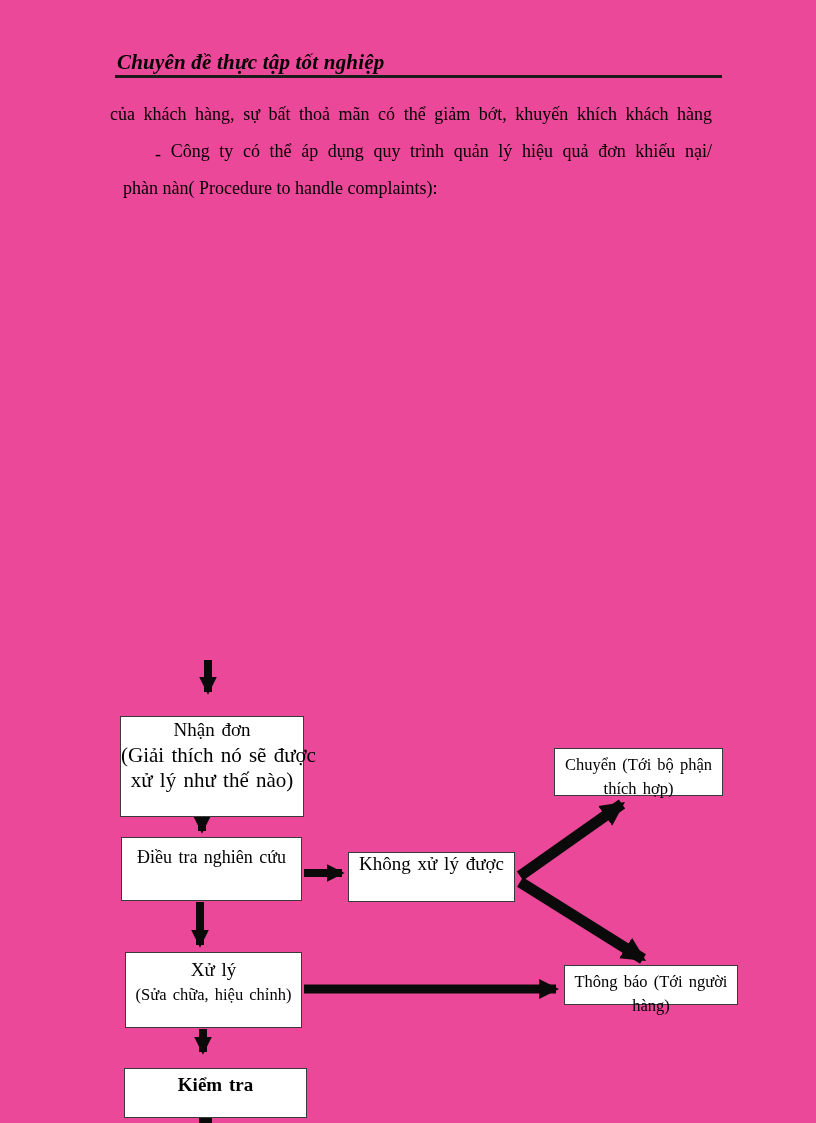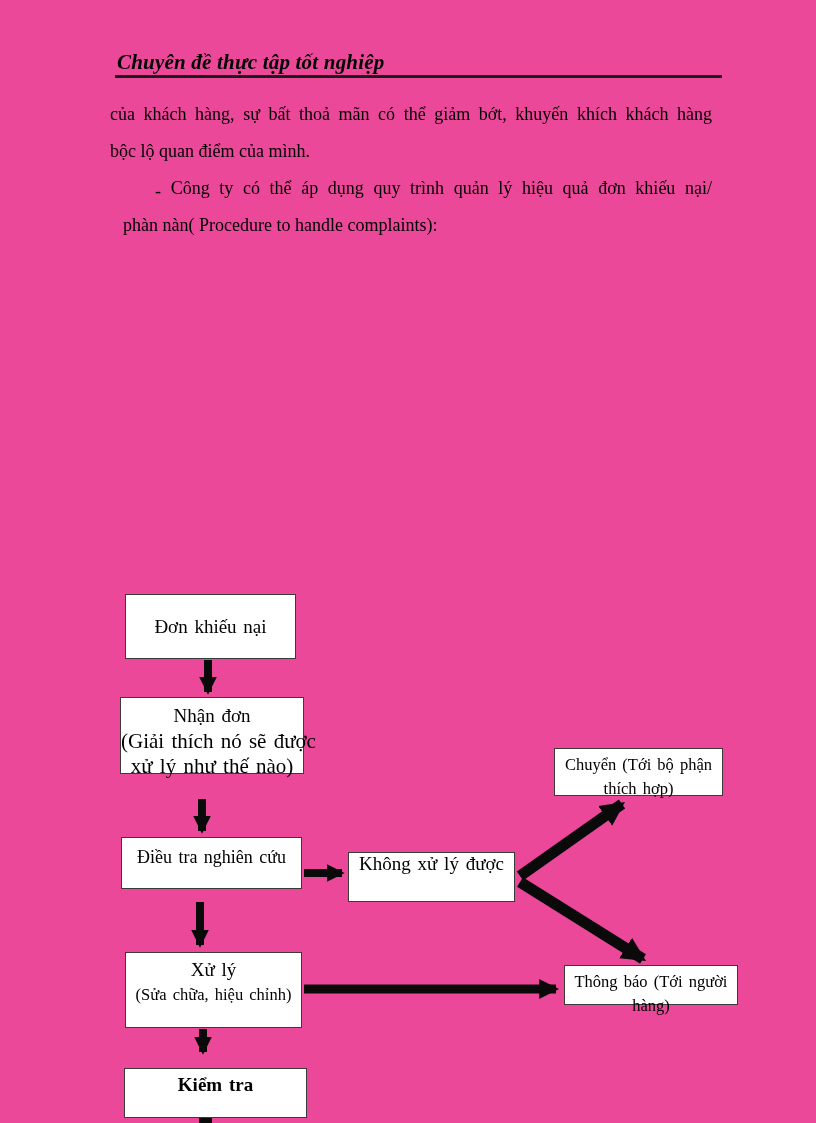--- a/index.html
+++ b/index.html
@@ -35,23 +35,23 @@
   .fbox {
     position:absolute; box-sizing:border-box;
     border:1.5px solid #3a3a3a; background:#fff;
     text-align:center; word-spacing:2px;
   }
   .fbox .title { font-size:19px; white-space:nowrap; display:block; }
   .fbox .sub   { font-size:21px; white-space:nowrap; display:block; line-height:25px; }
   .fbox .ln    { font-size:16.5px; white-space:nowrap; display:block; line-height:24px; }
 
   .b-complaint   { left:125px; top:594px; width:171px; height:65px;  display:flex; align-items:center; justify-content:center; }
-  .b-receive     { left:120px; top:697px; width:184px; height:77px; padding-top:5px; }
+  .b-receive     { left:120px; top:716px; width:184px; height:101px; }
   .b-receive .title { line-height:26px; }
-  .b-investigate { left:121px; top:837px; width:181px; height:52px;  padding-top:9px; }
+  .b-investigate { left:121px; top:837px; width:181px; height:64px;  padding-top:9px; }
   .b-investigate .title { font-size:18px; }
   .b-cannot      { left:348px; top:852px; width:167px; height:50px;  display:flex; align-items:flex-start; justify-content:center; }
   .b-transfer    { left:554px; top:748px; width:169px; height:48px;  padding-top:4px; }
   .b-handle      { left:125px; top:952px; width:177px; height:76px;  padding-top:4px; }
   .b-handle .title { line-height:25px; }
   .b-handle .sub { font-size:16.5px; }
   .b-notify      { left:564px; top:965px; width:174px; height:40px;  padding-top:4px; }
   .b-check       { left:124px; top:1068px; width:183px; height:50px; padding-top:5px;font-weight:bold; }
 
   .arrows { position:absolute; left:0; top:0; pointer-events:none; }
@@ -59,21 +59,20 @@
 </head>
 <body>
 
 <div class="page">
 
   <div class="header-title">Chuyên đề thực tập tốt nghiệp</div>
   <div class="header-rule"></div>
 
   <div class="bodytext">
     <div class="tline just">của khách hàng, sự bất thoả mãn có thể giảm bớt, khuyến khích khách hàng</div>
-    <div class="tline">bộc lộ quan điểm của mình.</div>
     <div class="tline just indent">
       <span class="dash">-</span>
       <span>Công ty có thể áp dụng quy trình quản lý hiệu quả đơn khiếu nại/</span>
     </div>
     <div class="tline l2indent">phàn nàn( Procedure to handle complaints):</div>
   </div>
 
   <svg class="arrows" width="816" height="1123" viewBox="0 0 816 1123">
     <defs>
       <marker id="ah" viewBox="0 0 10 10" refX="8.5" refY="5" markerWidth="2.2" markerHeight="3" orient="auto">
@@ -84,23 +83,20 @@
     <line x1="202" y1="799" x2="202" y2="831" stroke="#0a0a0a" stroke-width="8" marker-end="url(#ah)"></line>
     <line x1="304" y1="873" x2="342" y2="873" stroke="#0a0a0a" stroke-width="8" marker-end="url(#ah)"></line>
     <line x1="200" y1="902" x2="200" y2="945" stroke="#0a0a0a" stroke-width="8" marker-end="url(#ah)"></line>
     <line x1="520" y1="876" x2="622" y2="804" stroke="#0a0a0a" stroke-width="11" marker-end="url(#ah)"></line>
     <line x1="520" y1="882" x2="643" y2="959" stroke="#0a0a0a" stroke-width="11" marker-end="url(#ah)"></line>
     <line x1="304" y1="989" x2="556" y2="989" stroke="#0a0a0a" stroke-width="9" marker-end="url(#ah)"></line>
     <line x1="203" y1="1029" x2="203" y2="1052" stroke="#0a0a0a" stroke-width="8" marker-end="url(#ah)"></line>
     <rect x="199" y="1116" width="13" height="7" fill="#0a0a0a"></rect>
   </svg>
 
-  <div class="fbox b-complaint">
-    <span class="title">Đơn khiếu nại</span>
-  </div>
 
   <div class="fbox b-receive">
     <span class="title">Nhận đơn</span>
     <span class="sub">(Giải thích nó sẽ được</span>
     <span class="sub">xử lý như thế nào)</span>
   </div>
 
   <div class="fbox b-investigate">
     <span class="title">Điều tra nghiên cứu</span>
   </div>

